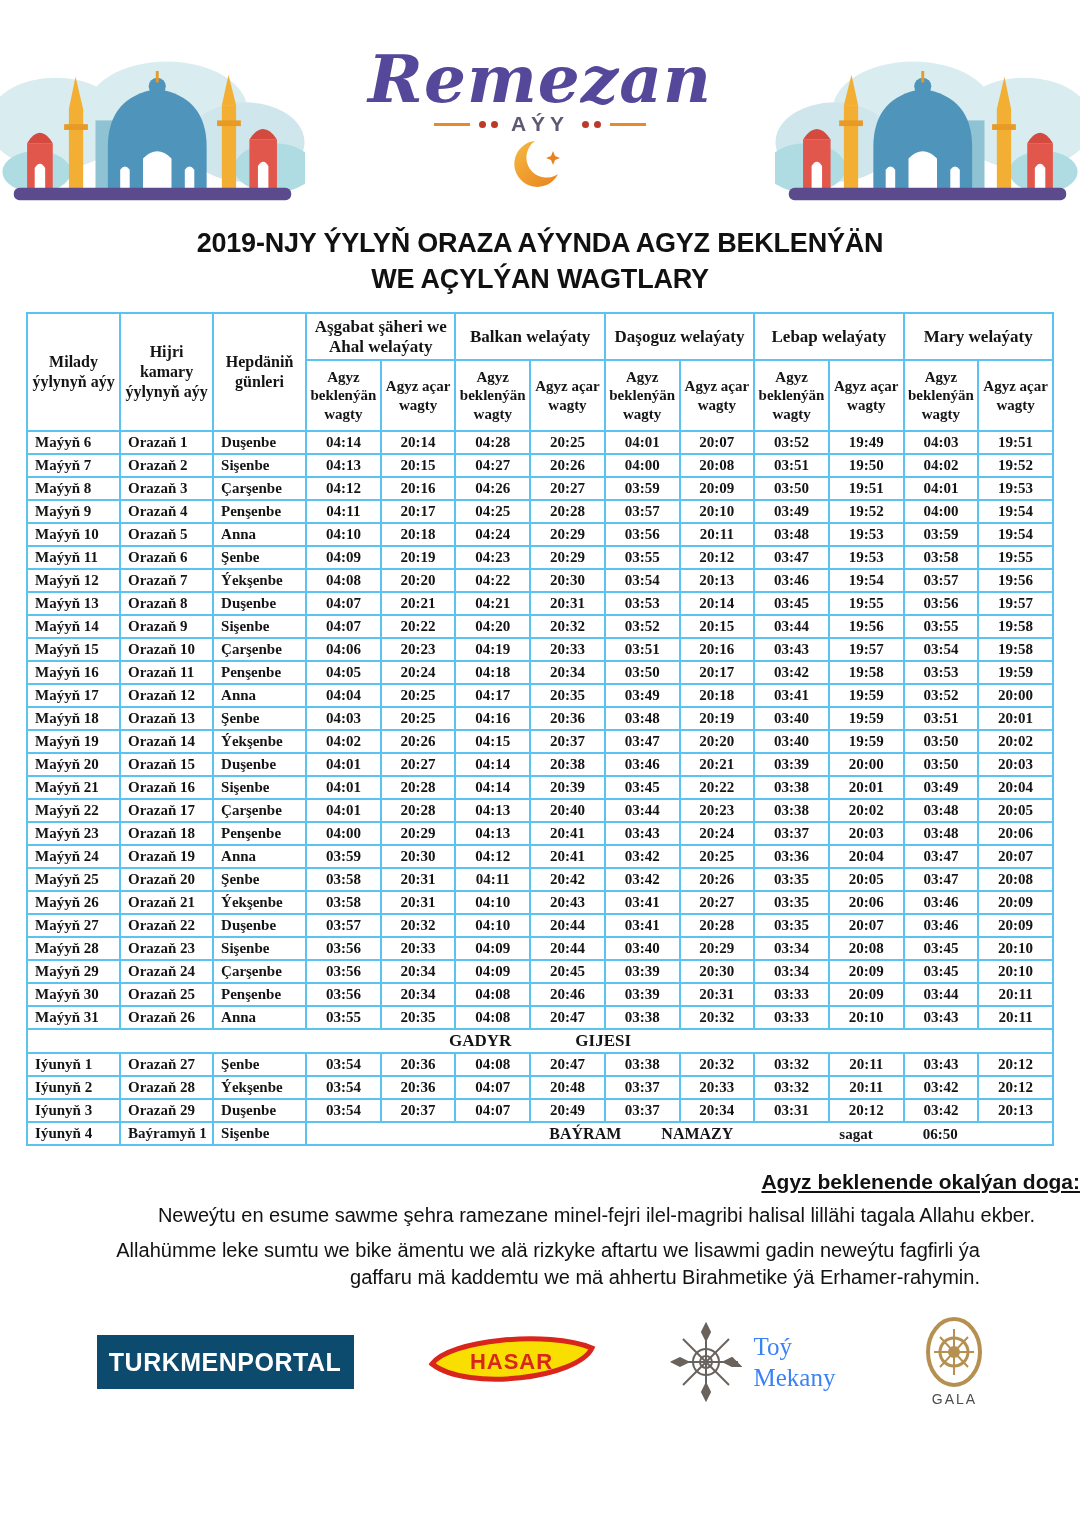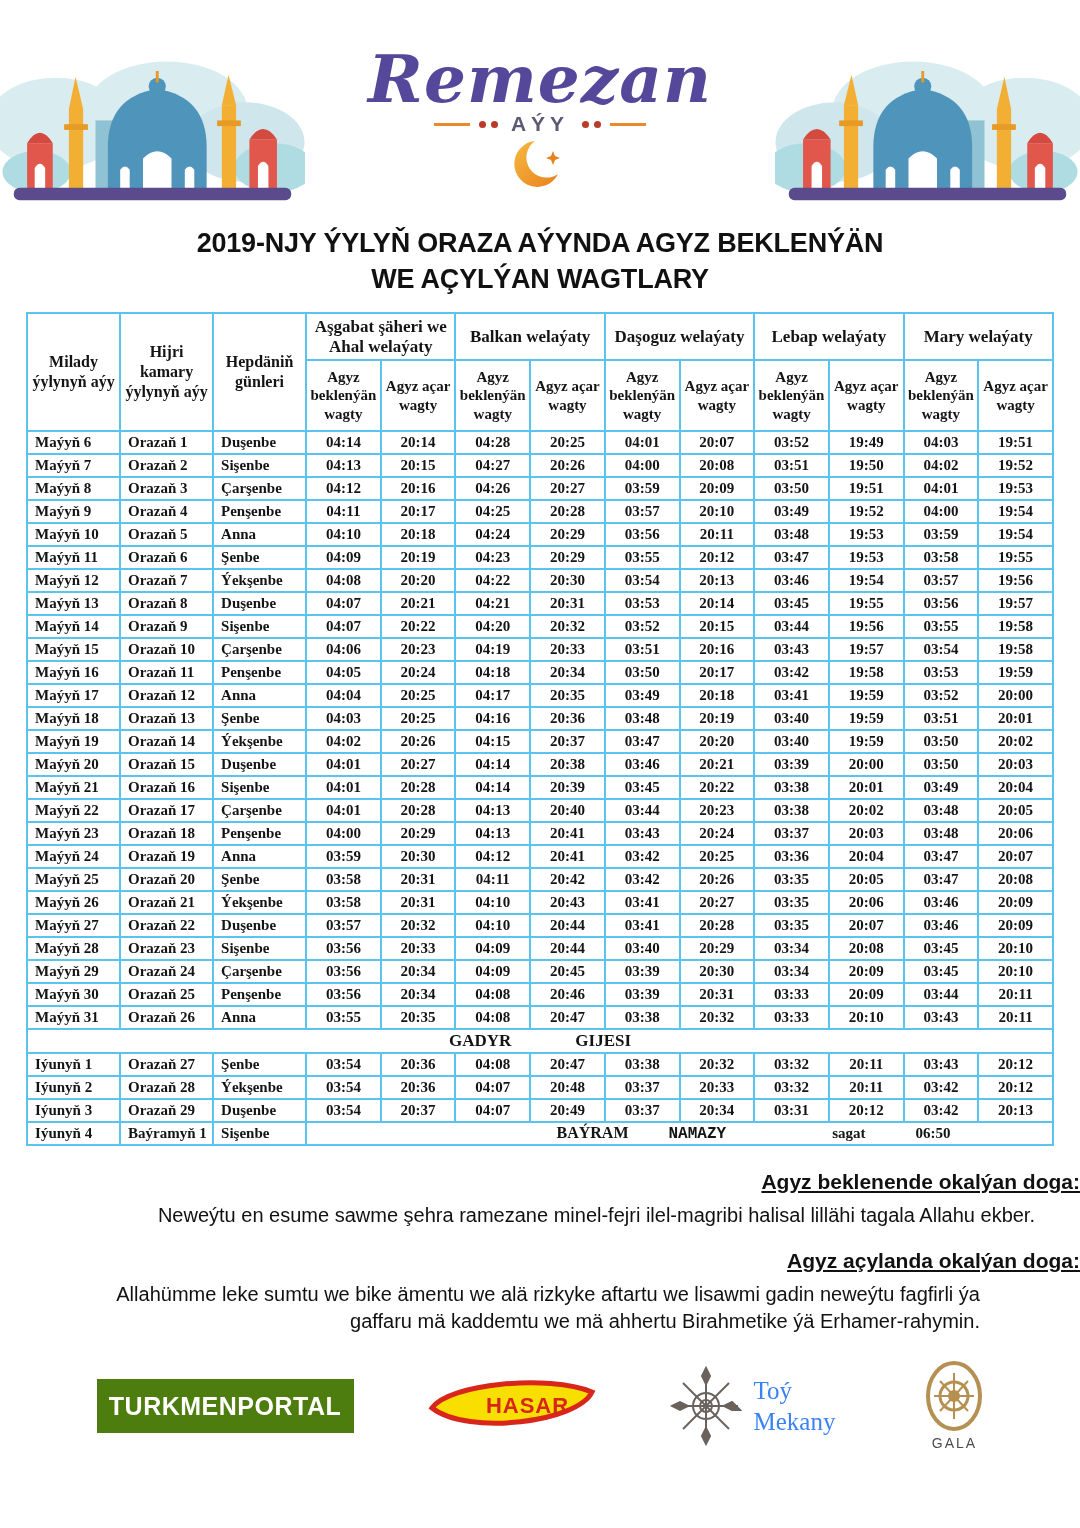--- a/index.html
+++ b/index.html
@@ -39,40 +39,40 @@
   table.timetable th, table.timetable td { border: 2px solid #5ac3ef; text-align: center; padding: 0 1px; }
   thead th.grp { height: 47px; font-size: 17px; line-height: 1.18; }
   thead th.sub { height: 71px; font-size: 15px; line-height: 1.25; }
   thead th.lab { font-size: 16px; line-height: 1.25; }
   tbody td { height: 23px; font-size: 15px; }
   tbody td.name-cell { text-align: left; padding-left: 7px; }
   tr.gadyr-row td { font-size: 17px; height: 24px; }
   tr.gadyr-row span + span { margin-left: 64px; margin-top: 18px; }
   td.bayram-cell { text-align: left; font-size: 16px; }
   td.bayram-cell span:nth-child(1) { margin-left: 148px; }
-  td.bayram-cell span:nth-child(2) { margin-left: 40px; font-family: Liberation Mono, monospace; }
+  td.bayram-cell span:nth-child(2) { margin-left: 40px; }
   td.bayram-cell span:nth-child(3) { margin-left: 106px; font-size: 15px; }
   td.bayram-cell span:nth-child(4) { margin-left: 50px; font-size: 15px; }
   
   .prayers { margin-top: 24px; text-align: right; }
   .prayer-heading { font-size: 21px; font-weight: bold; text-decoration: underline; margin-top: 20px; }
   .prayer-text { font-size: 20px; margin: 8px auto 0; max-width: 990px; line-height: 1.35; }
   .prayer-text.narrow { max-width: 880px; }
   
   .sponsors {
     margin-top: 26px; display: flex; justify-content: center; align-items: center; gap: 74px;
   }
   .tp-logo {
-    width: 257px; height: 54px; background: #4d7c0f; color: #fff;
+    width: 257px; height: 54px; background: #0c4a6e; color: #fff;
     display: flex; align-items: center; justify-content: center;
     font-weight: bold; font-size: 25px; letter-spacing: 0.5px;
   }
   .hasar-logo { position: relative; width: 168px; height: 60px; }
   .hasar-text {
-    position: absolute; top: 17px; left: 16px; width: 100%; text-align: center;
+    position: absolute; top: 17px; left: 0; width: 100%; text-align: center;
     color: #d9261c; font-weight: bold; font-size: 22px; letter-spacing: 1px;
   }
   .toy-logo { display: flex; align-items: center; gap: 12px; }
   .toy-text { font-family: "Liberation Serif", serif; font-size: 25px; color: #3b82f6; line-height: 1.25; }
   .gala-logo { display: flex; flex-direction: column; align-items: center; gap: 4px; margin-left: 16px; }
   .gala-text { font-size: 14px; letter-spacing: 2px; color: #4d4d4d; }
 </style>
 </head>
 <body>
 
@@ -614,21 +614,20 @@
         <td class="name-cell">Baýramyň 1</td>
         <td class="name-cell">Sişenbe</td>
         <td class="bayram-cell" colspan="10"><span>BAÝRAM</span><span>NAMAZY</span><span>sagat</span><span>06:50</span></td>
       </tr>
     </tbody>
 </table>
 
 <div class="prayers">
   <div class="prayer-heading">Agyz beklenende okalýan doga:</div>
   <p class="prayer-text">Neweýtu en esume sawme şehra ramezane minel-fejri ilel-magribi halisal lillähi tagala Allahu ekber.</p>
-  <div class="prayer-heading">Agyz açylanda okalýan doga:</div>
   <p class="prayer-text narrow">Allahümme leke sumtu we bike ämentu we alä rizkyke aftartu we lisawmi gadin neweýtu fagfirli ýa gaffaru mä kaddemtu we mä ahhertu Birahmetike ýä Erhamer-rahymin.</p>
 </div>
 
 <div class="sponsors">
   <div class="tp-logo">TURKMENPORTAL</div>
   <div class="hasar-logo">
     <svg width="168" height="60" viewBox="0 0 168 60">
       <path d="M4 32 C 20 8, 120 -2, 164 16 C 150 46, 40 60, 4 32 Z" fill="#f8df00" stroke="#d9261c" stroke-width="5"></path>
     </svg>
     <div class="hasar-text">HASAR</div>

